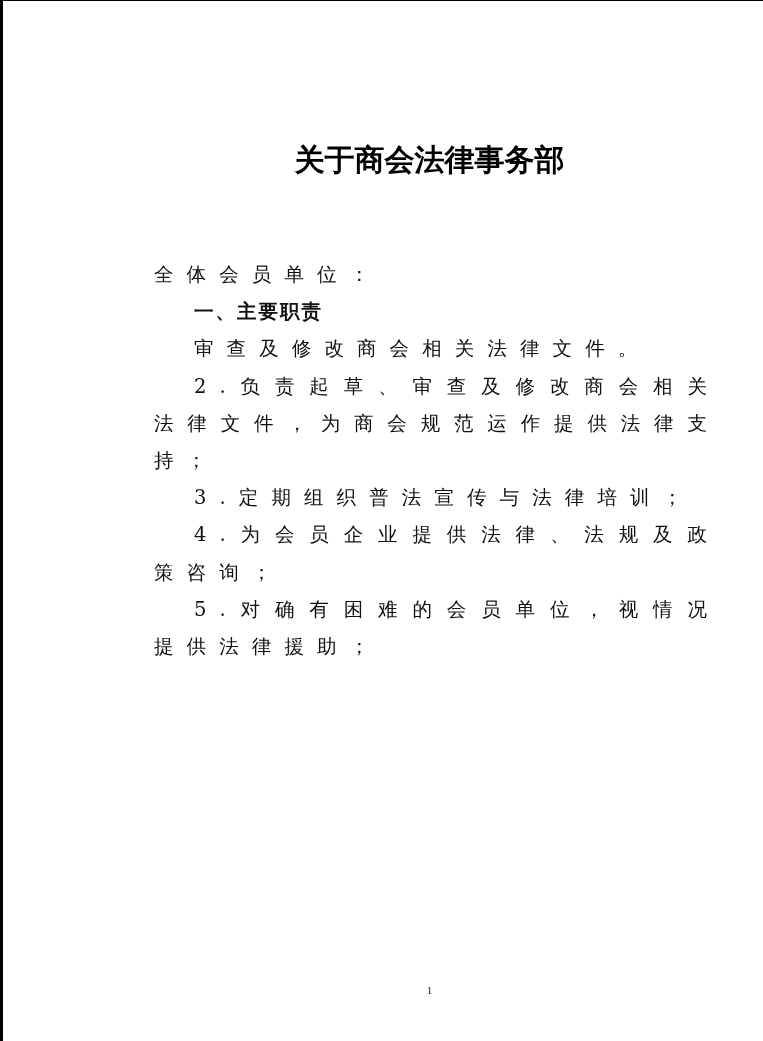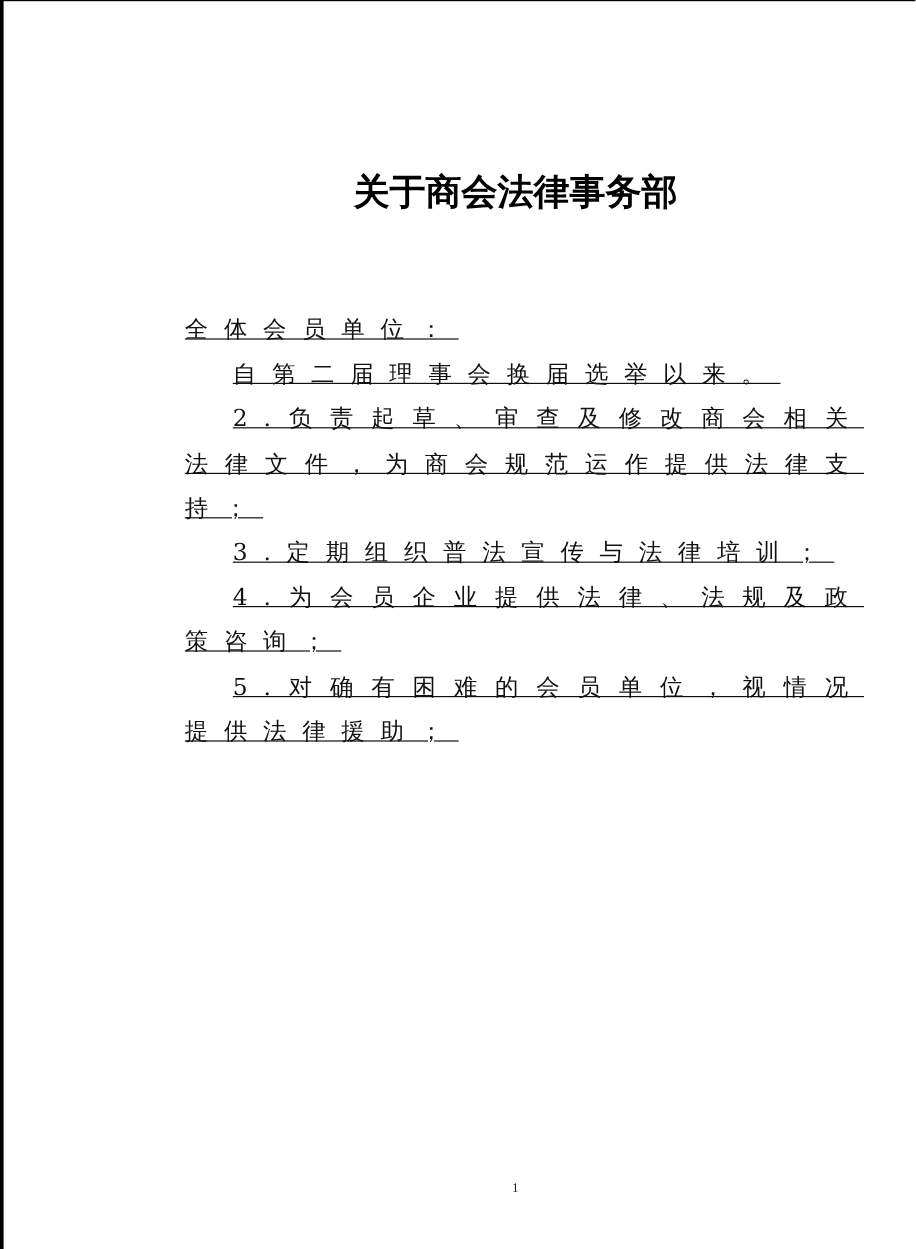--- a/index.html
+++ b/index.html
@@ -15,40 +15,41 @@
       font-family: "DejaVu Serif", "Liberation Serif", serif; font-weight: bold;
       font-size: 30px; letter-spacing: 0px; color: #000;
     }
     .title.l1 { top: 140px; }
     .title.l2 { top: 182px; }
     .body {
       position: absolute; left: 106px; top: 256px; width: 566px;
       font-size: 19.5px; line-height: 37.2px; letter-spacing: 13.1px;
       word-break: break-all; text-align: justify;
     }
-    .body p { margin: 0; text-decoration: underline; }
+    .body p { margin: 0; }
     .indent { text-indent: 40px; }
     .heading { font-weight: bold; font-family: "DejaVu Sans", "Liberation Sans", sans-serif; letter-spacing: 2px; }
     .page-number {
       position: absolute; top: 984px; left: 0; width: 763px; text-align: center;
       font-family: "Liberation Serif", serif; font-size: 11px; color: #222;
     }
   </style>
 </head>
 <body>
 
 <div class="edge-left"></div>
 <div class="edge-top"></div>
 
 <div class="page">
   <div class="title l1">关于商会法律事务部</div>
 
   <div class="body">
     <p>全体会员单位：</p>
-    <p class="indent">自第二届理事会换届选举以来。</p>
+    <p class="indent heading">一、主要职责</p>
+    <p class="indent">审查及修改商会相关法律文件。</p>
     <p class="indent">2.负责起草、审查及修改商会相关法律文件，为商会规范运作提供法律支持；</p>
     <p class="indent">3.定期组织普法宣传与法律培训；</p>
     <p class="indent">4.为会员企业提供法律、法规及政策咨询；</p>
     <p class="indent">5.对确有困难的会员单位，视情况提供法律援助；</p>
 
   </div>
 
   <div class="page-number">1</div>
 </div>
 

